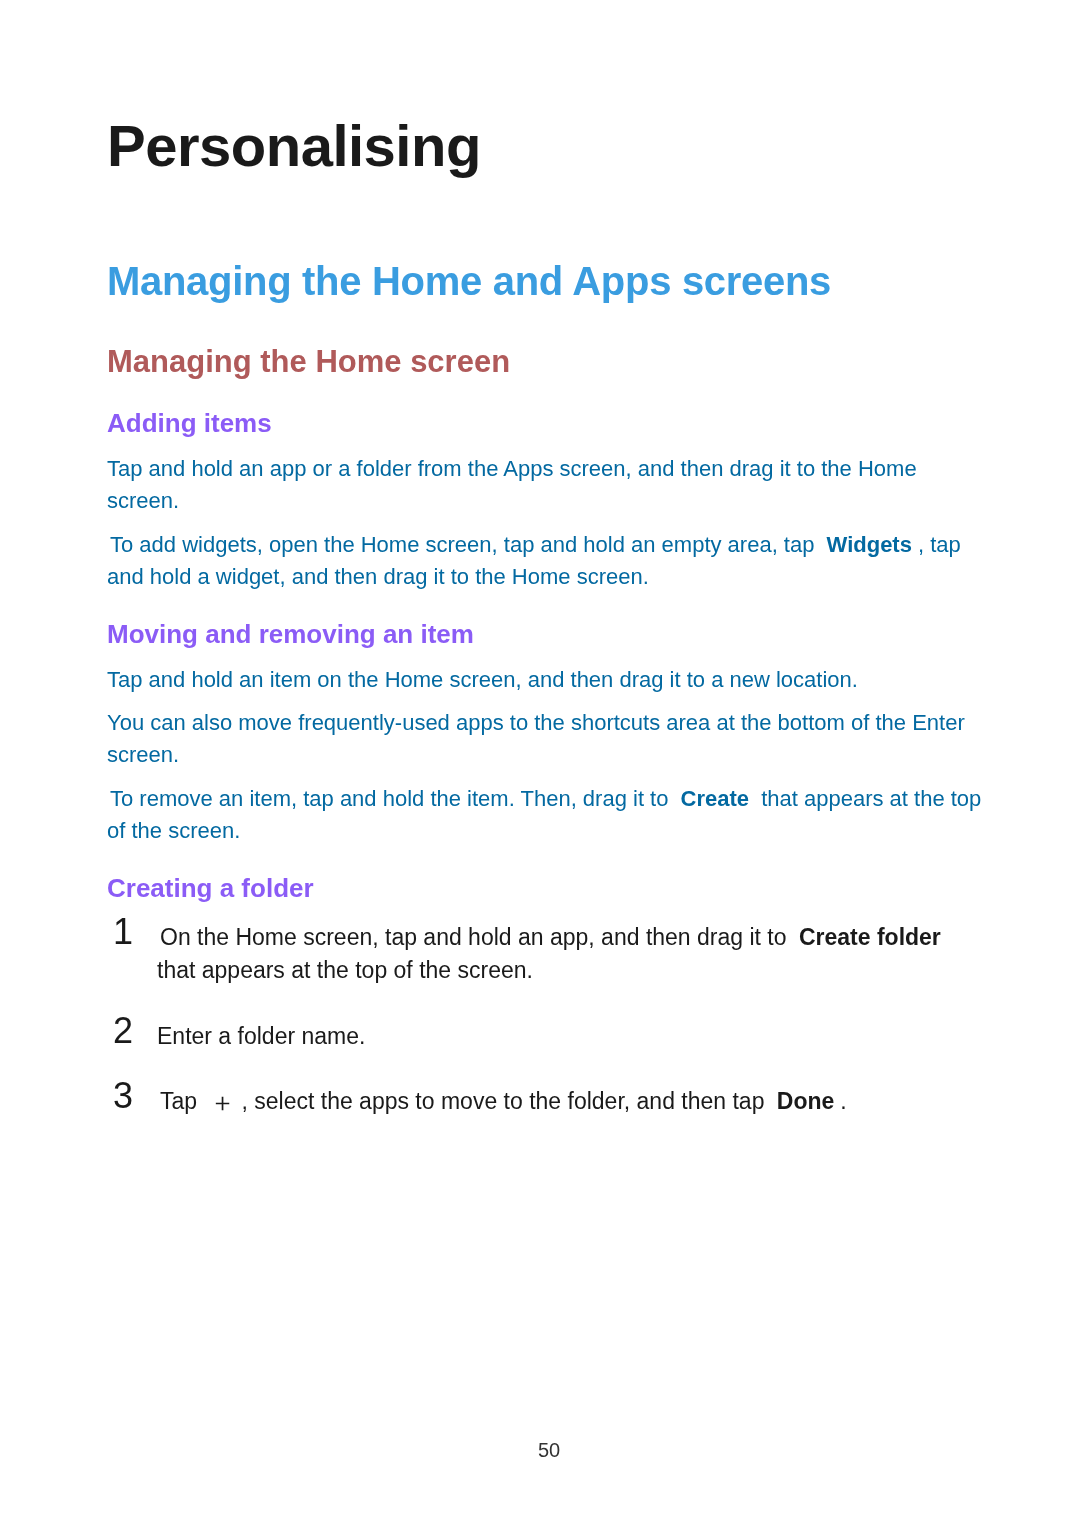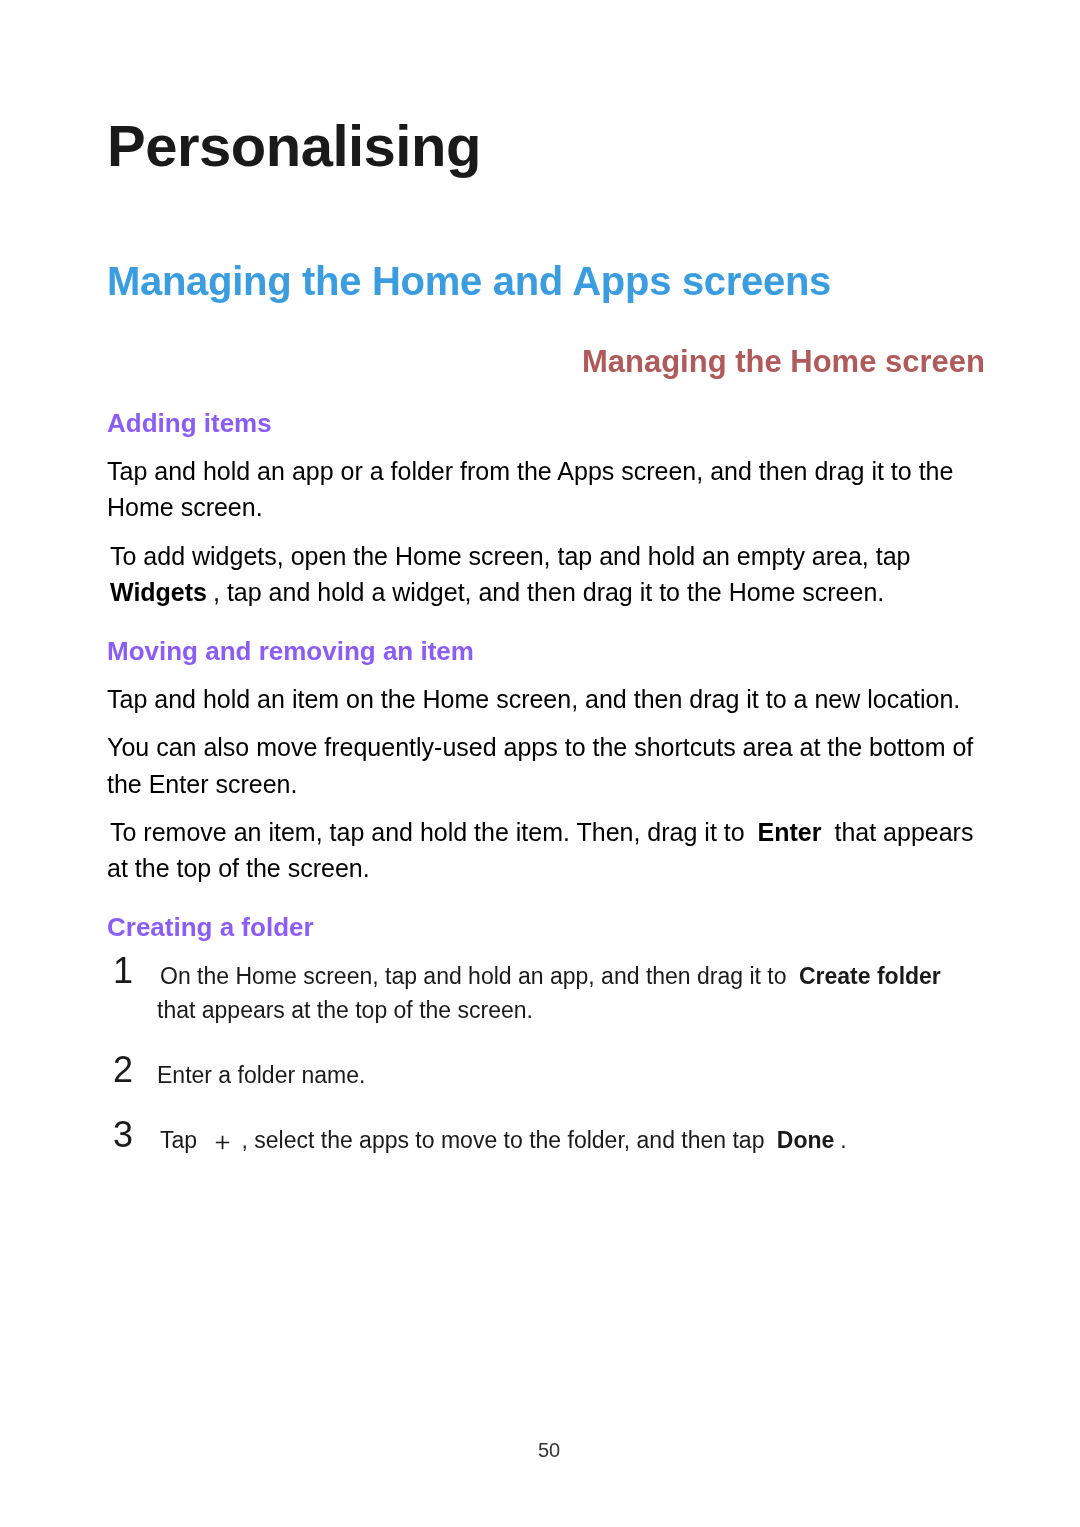--- a/index.html
+++ b/index.html
@@ -30,33 +30,32 @@
       font-weight: 700;
       color: #3a9de0;
       margin-bottom: 40px;
       letter-spacing: -0.3px;
     }
     .h3 {
       font-size: 31px;
       font-weight: 700;
       color: #b05a5a;
       margin-bottom: 28px;
-      text-align: right;
     }
     .h4 {
       font-size: 26px;
       font-weight: 700;
       color: #8b5cf6;
       margin-bottom: 14px;
       margin-top: 26px;
     }
     .body-text {
-      font-size: 25px;
+      font-size: 22px;
       line-height: 1.45;
-      color: #000000;
+      color: #0369a1;
       margin-bottom: 12px;
     }
     .bold {
       font-weight: 700;
     }
     .step-list {
       list-style: none;
       margin-top: 10px;
     }
     .step-item {
@@ -110,21 +109,21 @@
   <h4 class="h4">Adding items</h4>
   <p class="body-text">Tap and hold an app or a folder from the Apps screen, and then drag it to the Home screen.</p>
   <p class="body-text">
     <span>To add widgets, open the Home screen, tap and hold an empty area, tap </span><span class="bold">Widgets</span><span>, tap and hold a widget, and then drag it to the Home screen.</span>
   </p>
 
   <h4 class="h4">Moving and removing an item</h4>
   <p class="body-text">Tap and hold an item on the Home screen, and then drag it to a new location.</p>
   <p class="body-text">You can also move frequently-used apps to the shortcuts area at the bottom of the Enter screen.</p>
   <p class="body-text">
-    <span>To remove an item, tap and hold the item. Then, drag it to </span><span class="bold">Enter</span><span> that appears at the top of the screen.</span>
+    <span>To remove an item, tap and hold the item. Then, drag it to </span><span class="bold">Create</span><span> that appears at the top of the screen.</span>
   </p>
 
   <h4 class="h4">Creating a folder</h4>
 
   <ol class="step-list">
     <li class="step-item">
       <span class="step-number">1</span>
       <span class="step-text">
         <span>On the Home screen, tap and hold an app, and then drag it to </span><span class="bold">Create folder</span><span> that appears at the top of the screen.</span>
       </span>

